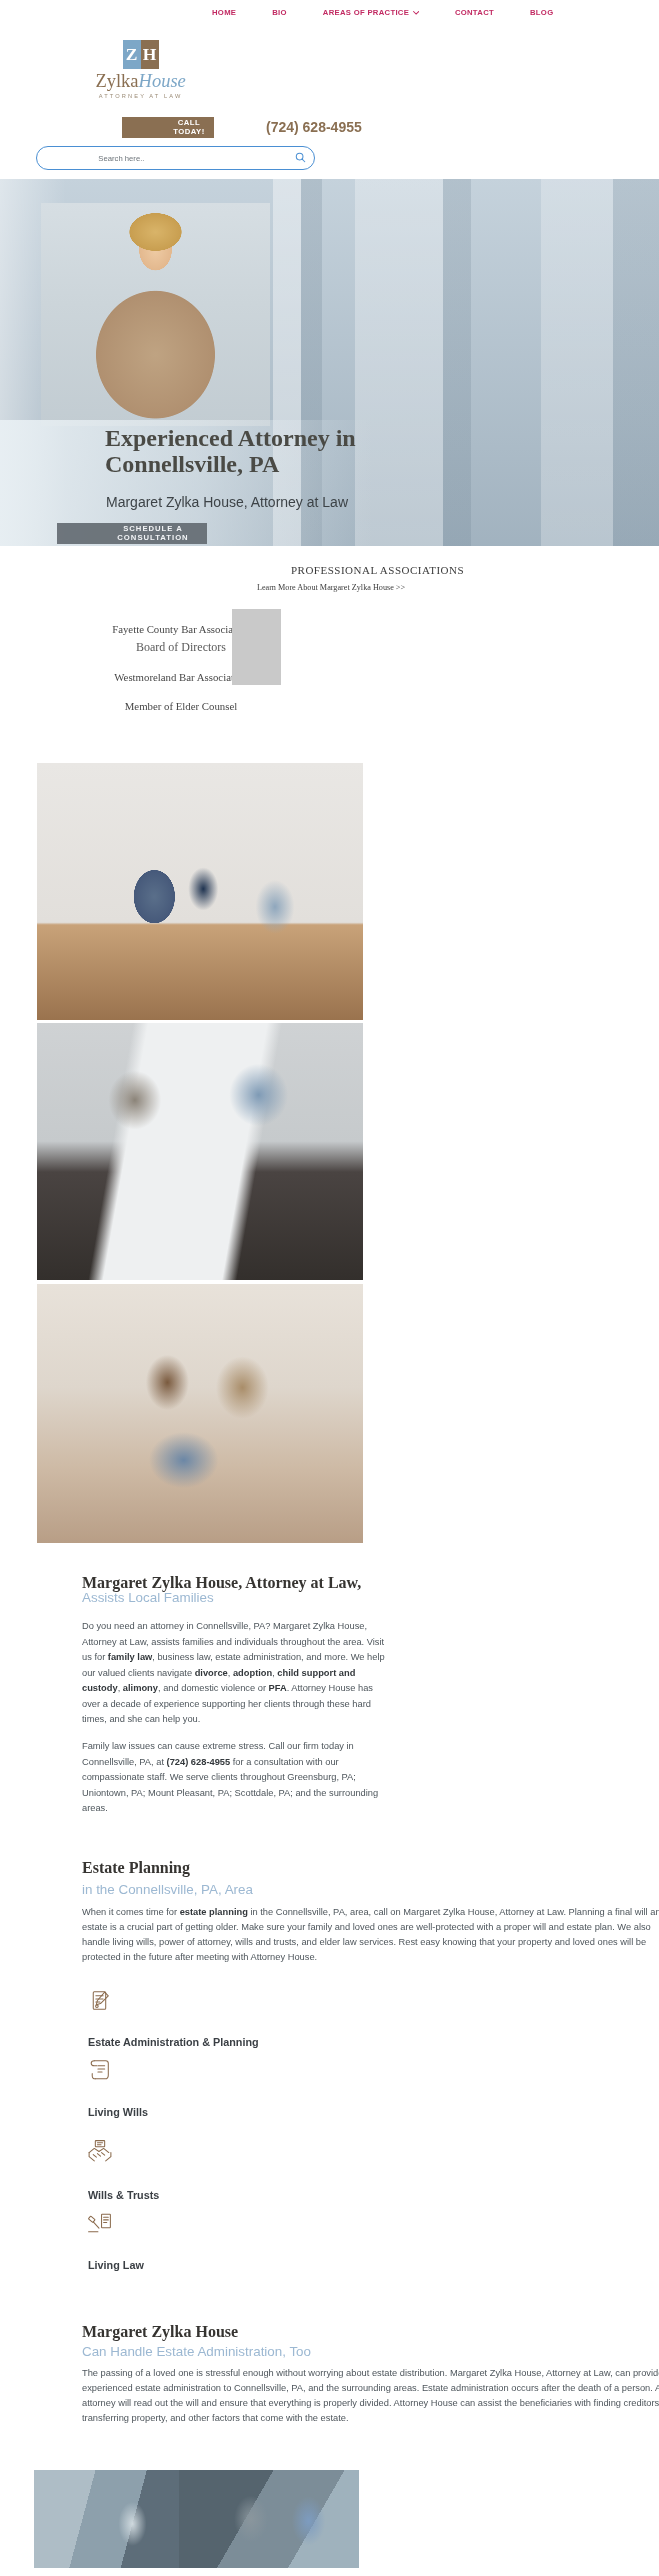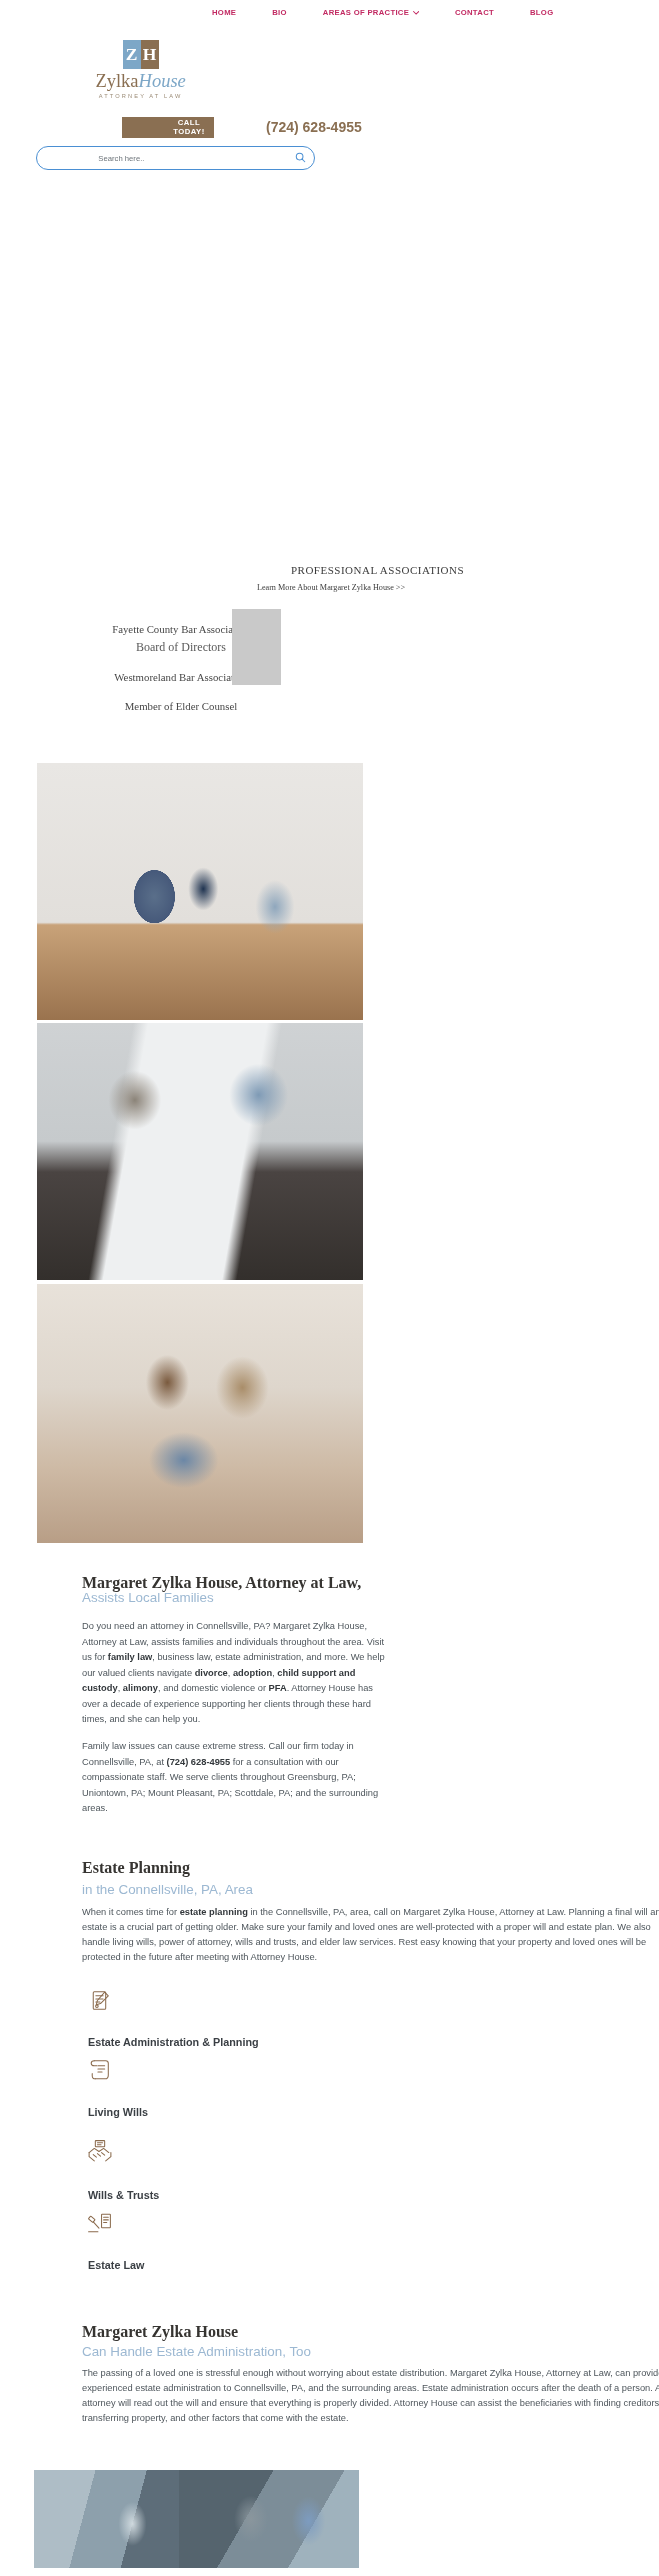--- a/index.html
+++ b/index.html
@@ -166,20 +166,30 @@
       <input type="text" placeholder="Search here.." style="">
       <span class="search-icon">
         <svg width="11.3" height="11.3" viewBox="0 0 22 22">
             <circle cx="9" cy="9" r="6.5" fill="none" stroke="#4a8fd3" stroke-width="2"></circle>
             <path d="M14 14l5 5" stroke="#4a8fd3" stroke-width="2" stroke-linecap="round"></path>
           </svg>
       </span>
     </div>
   </section>
 
+  <section id="hero">
+    <div class="abs hero-photo"></div>
+    <div class="abs hero-fade"></div>
+    <h1 class="abs hero-title serif" style="margin:0;">
+      <span>Experienced Attorney in</span><br>
+      <span>Connellsville, PA</span>
+    </h1>
+    <div class="abs hero-sub">Margaret Zylka House, Attorney at Law</div>
+    <button class="abs hero-cta">SCHEDULE A CONSULTATION</button>
+  </section>
 
   <section id="assoc">
     <div class="abs assoc-title serif">PROFESSIONAL ASSOCIATIONS</div>
     <a href="#" class="abs assoc-link serif">Learn More About Margaret Zylka House &gt;&gt;</a>
     <div class="abs assoc-list serif">
       <div style="margin-top:14.4px;">
         <div class="assoc-item-name">Fayette County Bar Association</div>
         <div class="assoc-item-detail">Board of Directors</div>
       </div>
       <div style="margin-top:15.5px;">
@@ -245,21 +255,21 @@
 
     <div class="abs svc-icon" style="top:233px;">
       <svg viewBox="0 0 54 46">
           <rect x="30" y="6" width="17" height="26" rx="1"></rect>
           <path d="M34 12h9M34 17h9M34 22h6"></path>
           <rect x="6" y="12" width="11" height="7" rx="1" transform="rotate(40 11 15)"></rect>
           <path d="M14 21l11 12"></path>
           <path d="M5 40h18"></path>
         </svg>
     </div>
-    <div class="abs svc-label" style="top:281px;">Estate Law</div>
+    <div class="abs svc-label" style="top:281px;">Living Law</div>
   </section>
 
   <section id="eadmin">
     <h2 class="abs h2-serif serif" style="margin:0;">Margaret Zylka House</h2>
     <div class="abs h3-blue">Can Handle Estate Administration, Too</div>
     <p class="abs body-p" style="margin:0;">The passing of a loved one is stressful enough without worrying about estate distribution. Margaret Zylka House, Attorney at Law, can provide experienced estate administration to Connellsville, PA, and the surrounding areas. Estate administration occurs after the death of a person. An attorney will read out the will and ensure that everything is properly divided. Attorney House can assist the beneficiaries with finding creditors, transferring property, and other factors that come with the estate.</p>
   </section>
 
   <section id="grid">
     <div class="abs gridphoto gp-a"></div>

